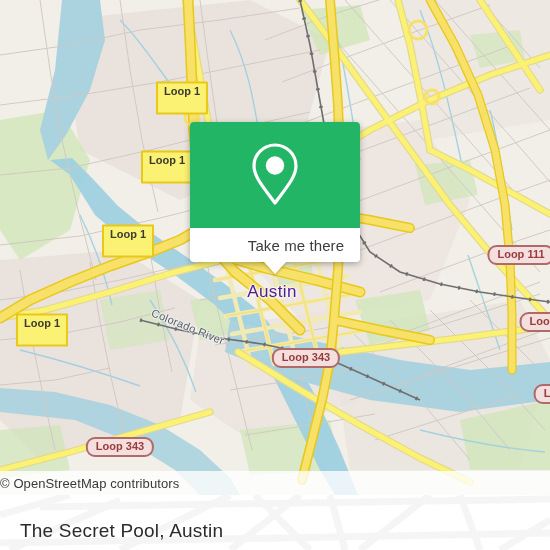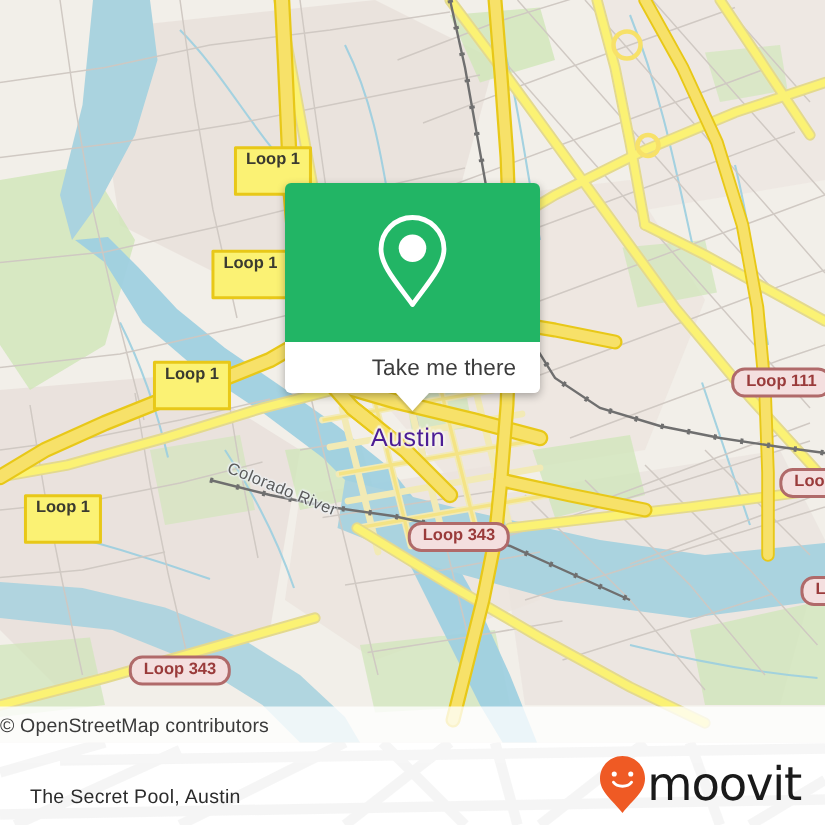--- a/index.html
+++ b/index.html
@@ -41,21 +41,20 @@
     line-height: 1;
     pointer-events: none;
   }
   .shield.motorway {
     background: #fbf274;
     border: 2px solid #e8c818;
     color: #3b3b30;
     font-size: 11px;
     padding: 2px 6px 16px 6px;
     border-radius: 1px;
-    margin-top: 16px;
   }
   .shield.trunk {
     background: #f4dfdf;
     border: 2px solid #b06a6a;
     color: #9a3b3b;
     font-size: 11px;
     padding: 2px 8px 3px 8px;
     border-radius: 9px;
   }
 
@@ -159,21 +158,21 @@
     overflow: hidden;
   }
   #bottom-bar-bg {
     position: absolute;
     left: 0; top: 0;
     width: 550px; height: 55px;
     opacity: 0.09;
   }
   #place-title {
     position: relative;
-    font-size: 13px;
+    font-size: 19px;
     color: #2b2b2b;
     padding-left: 20px;
     letter-spacing: .2px;
     z-index: 2;
     margin-top: 16px;
   }
   #moovit-logo {
     position: relative;
     padding-right: 16px;
     display: flex;
@@ -443,22 +442,13 @@
       <path d="M360,55 L430,0"></path>
       <path d="M0,48 L550,38"></path>
       <path d="M40,12 L550,4"></path>
       <path d="M460,0 L480,55"></path>
       <path d="M500,55 L550,25"></path>
     </g>
   </svg>
 
   <div id="place-title">The Secret Pool, Austin</div>
 
-  <div id="moovit-logo">
-    <svg width="30" height="38" viewBox="0 0 30 38">
-      <path d="M15 0 C6.7 0 0 6.7 0 15 C0 24 8 29 15 38 C22 29 30 24 30 15 C30 6.7 23.3 0 15 0 Z" fill="#ef5a24"></path>
-      <circle cx="9.5" cy="12" r="1.7" fill="#ffffff"></circle>
-      <circle cx="20.5" cy="12" r="1.7" fill="#ffffff"></circle>
-      <path d="M9 17.5 C11.5 21 18.5 21 21 17.5" fill="none" stroke="#ffffff" stroke-width="2" stroke-linecap="round"></path>
-    </svg>
-    <span id="moovit-wordmark">moovit</span>
-  </div>
 </div>
 
 </body></html>

